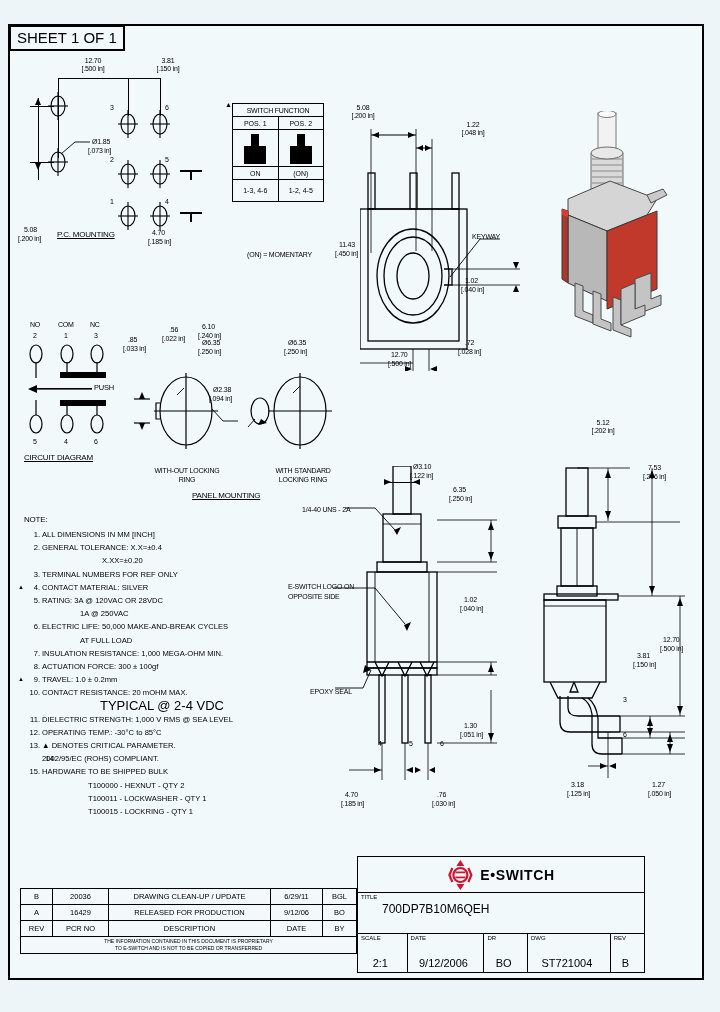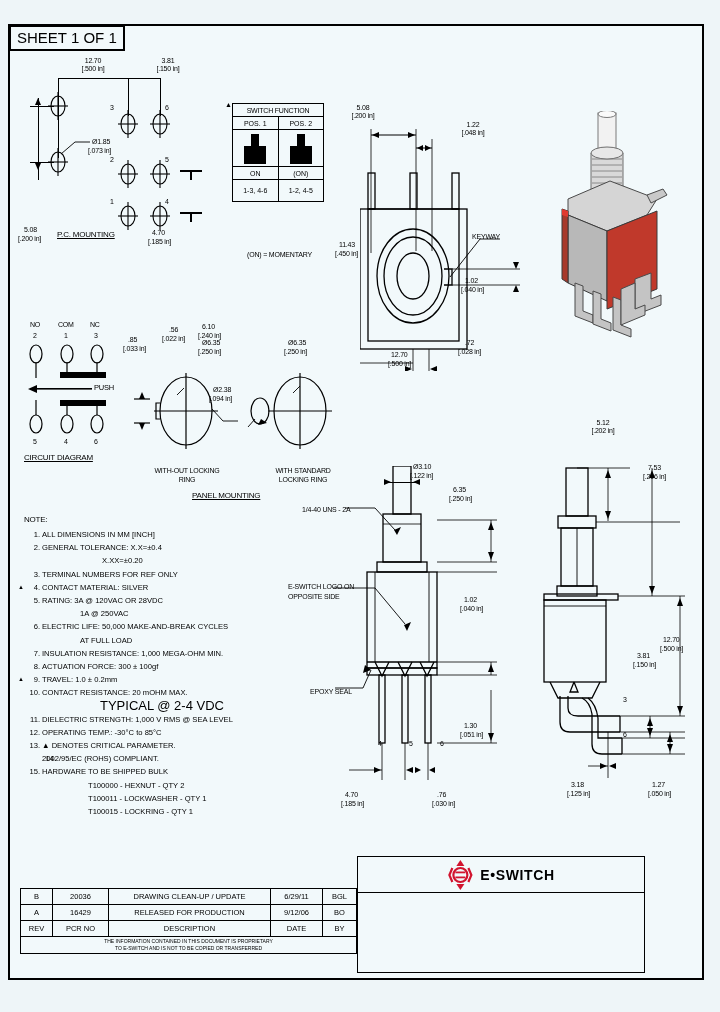--- a/index.html
+++ b/index.html
@@ -621,15 +621,41 @@
             <path d="M5 8 L2 15 L5 22" stroke="#d2142f" stroke-width="2.2" fill="none"></path>
             <path d="M21 8 L24 15 L21 22" stroke="#d2142f" stroke-width="2.2" fill="none"></path>
             <circle cx="13" cy="15" r="7" fill="none" stroke="#d2142f" stroke-width="2.2"></circle>
             <rect x="8" y="11.5" width="10" height="1.8" fill="#d2142f"></rect>
             <rect x="8" y="16.5" width="10" height="1.8" fill="#d2142f"></rect>
           </svg>
         </div>
         <div id="logo-text">E•SWITCH</div>
       </div>
     </div>
+    <div id="tb-title">
+      <div class="tb-cap">TITLE</div>
+      <div style="position:absolute;left:24px;top:9px;font-size:12px;">700DP7B10M6QEH</div>
+    </div>
+    <div id="tb-row">
+      <div style="width:58px;">
+        <div class="tb-cap">SCALE</div>
+        <div class="tb-val">2:1</div>
+      </div>
+      <div style="width:90px;">
+        <div class="tb-cap">DATE</div>
+        <div class="tb-val">9/12/2006</div>
+      </div>
+      <div style="width:51px;">
+        <div class="tb-cap">DR</div>
+        <div class="tb-val">BO</div>
+      </div>
+      <div style="width:97px;">
+        <div class="tb-cap">DWG</div>
+        <div class="tb-val">ST721004</div>
+      </div>
+      <div style="width:39px;">
+        <div class="tb-cap">REV</div>
+        <div class="tb-val">B</div>
+      </div>
+    </div>
   </div>
 
 </div>
 
 </body></html>

